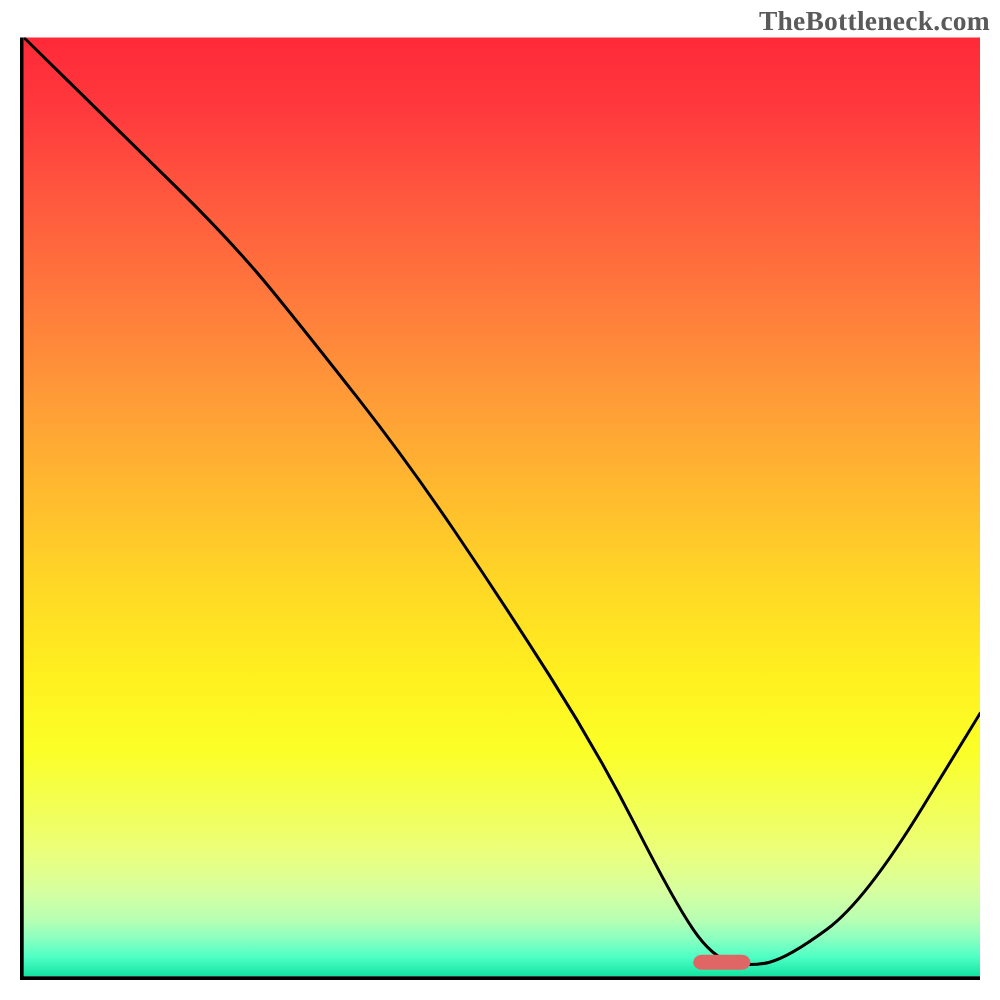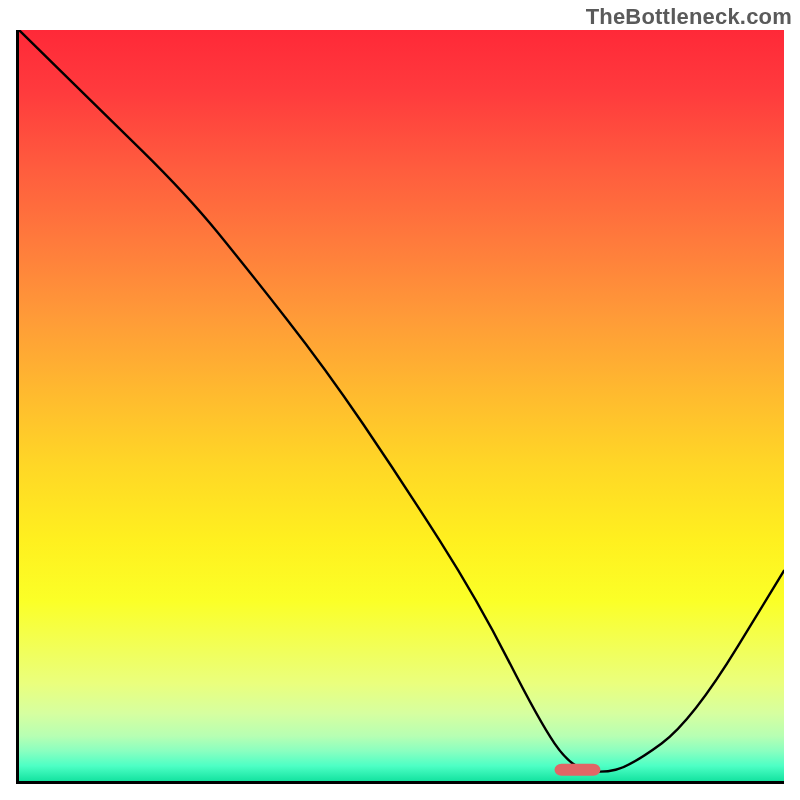--- a/index.html
+++ b/index.html
@@ -2,21 +2,21 @@
 <html><head>
 <meta charset="utf-8">
 <style>
   * { margin: 0; padding: 0; box-sizing: border-box; }
   html, body { width: 800px; height: 800px; overflow: hidden; background: #fff; }
   .container { position: relative; width: 800px; height: 800px; }
   .watermark {
     position: absolute;
     top: 4px;
     right: 8px;
-    font-family: Liberation Sans, sans-serif;
+    font-family: Liberation Serif, serif;
     font-size: 22px;
     font-weight: 600;
     color: #5a5a5a;
     letter-spacing: 0.2px;
   }
   .plot-frame {
     position: absolute;
     left: 16px;
     top: 30px;
     width: 768px;

